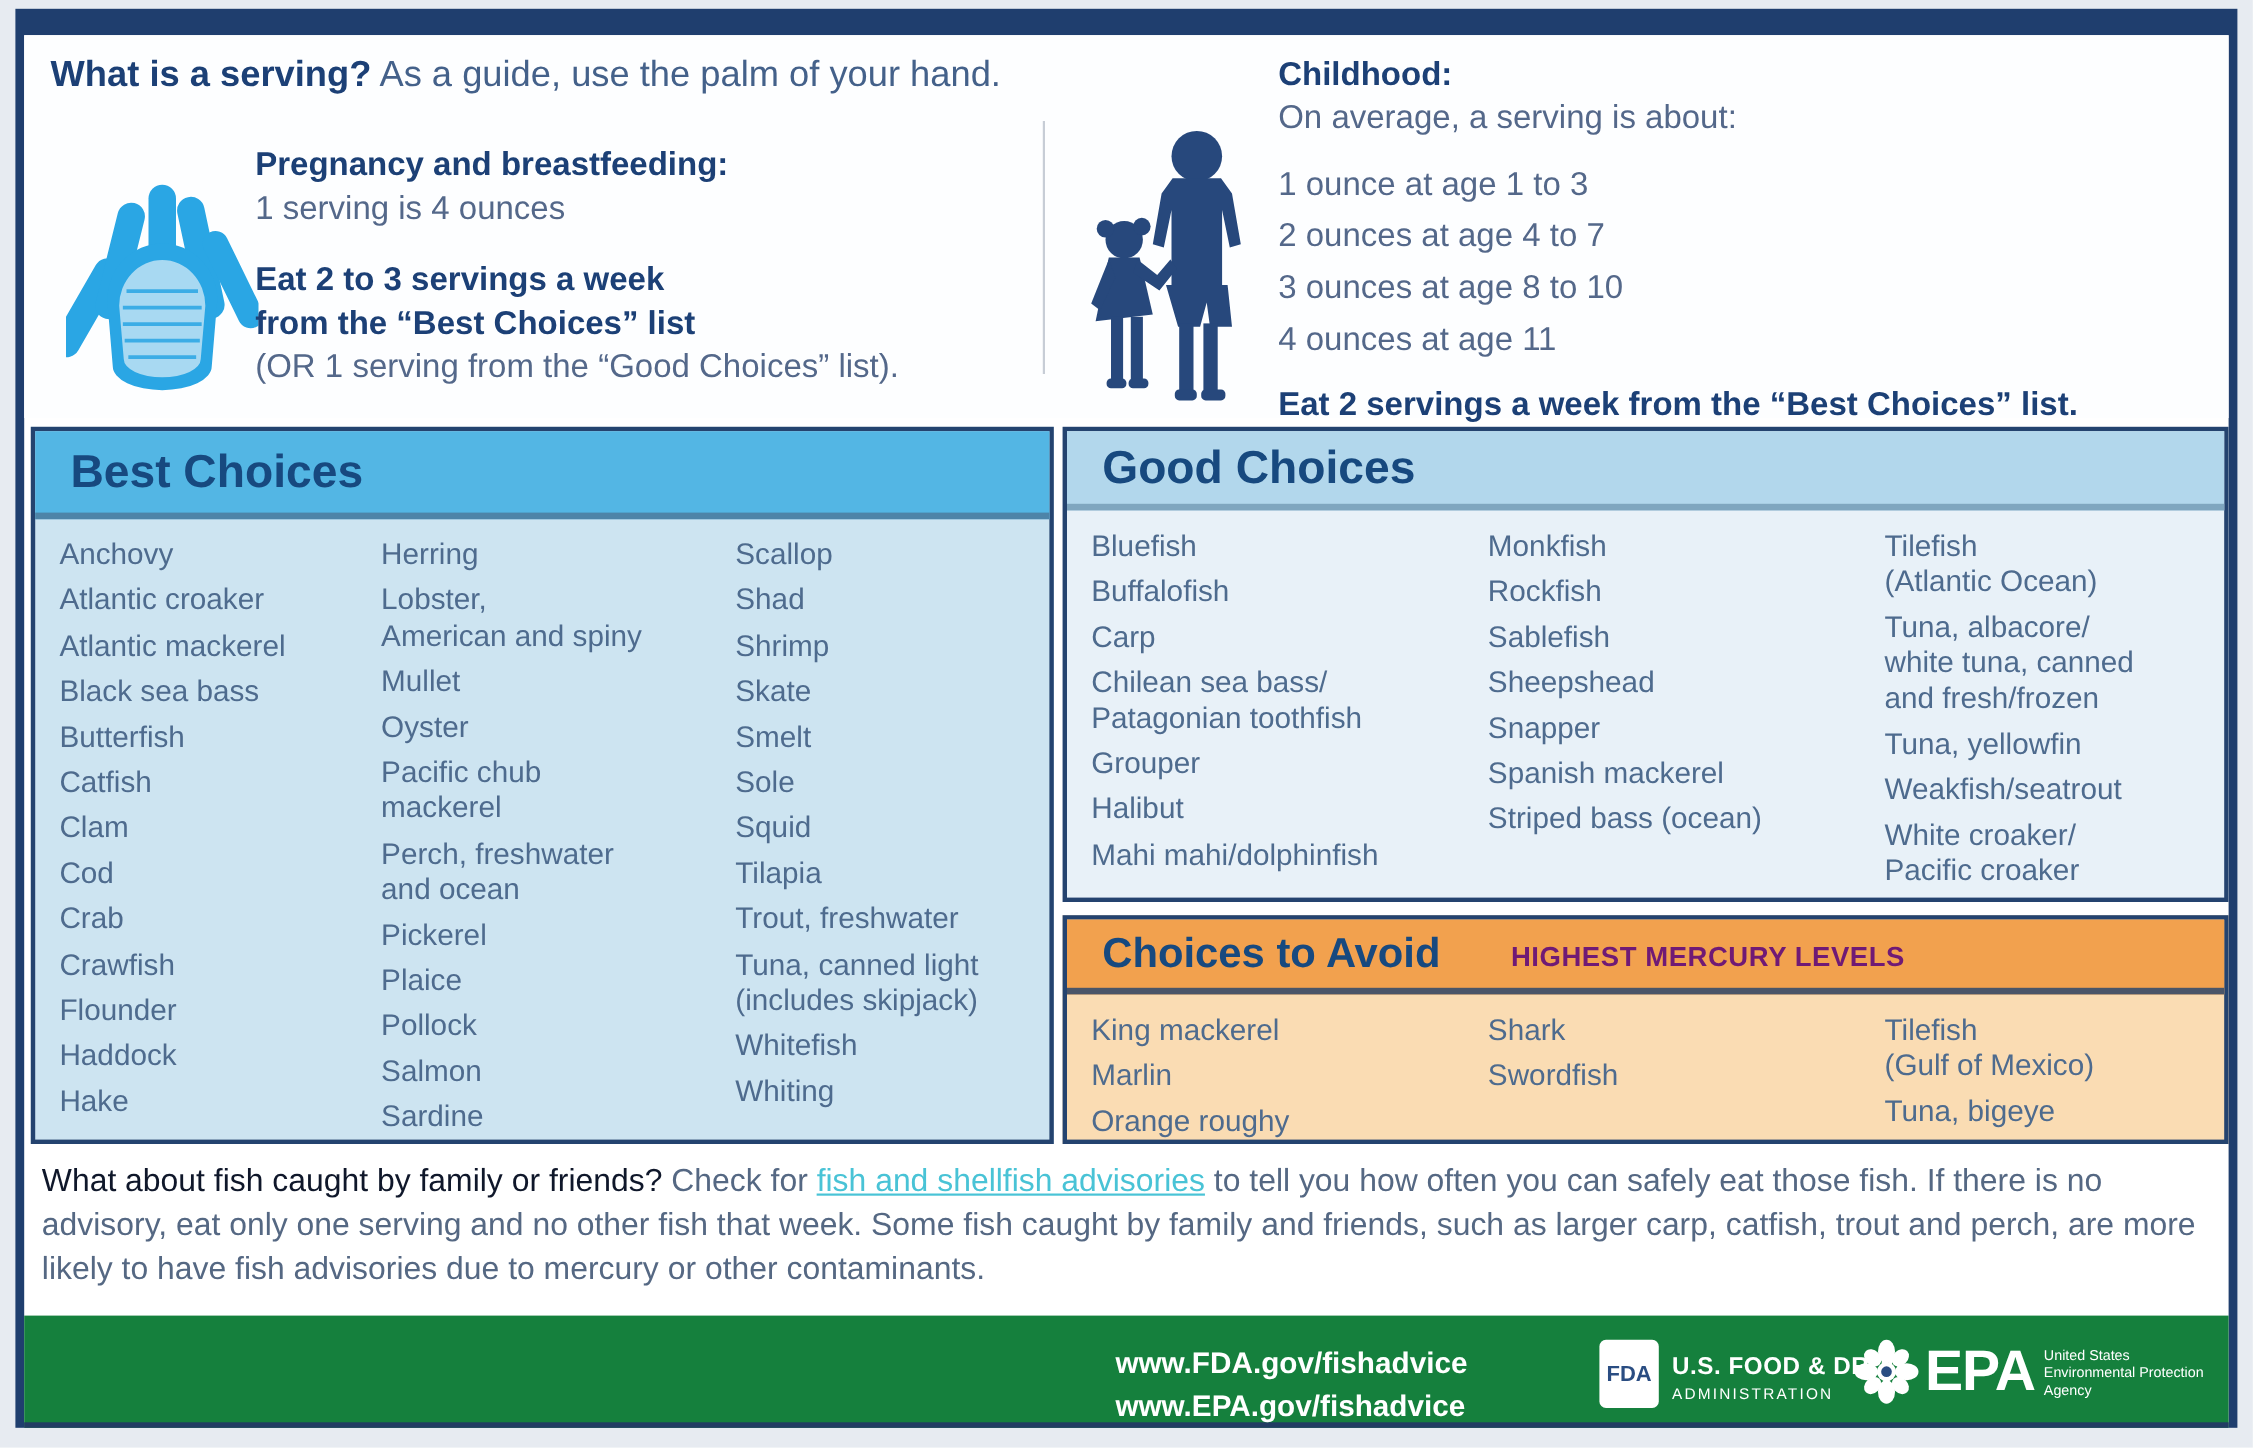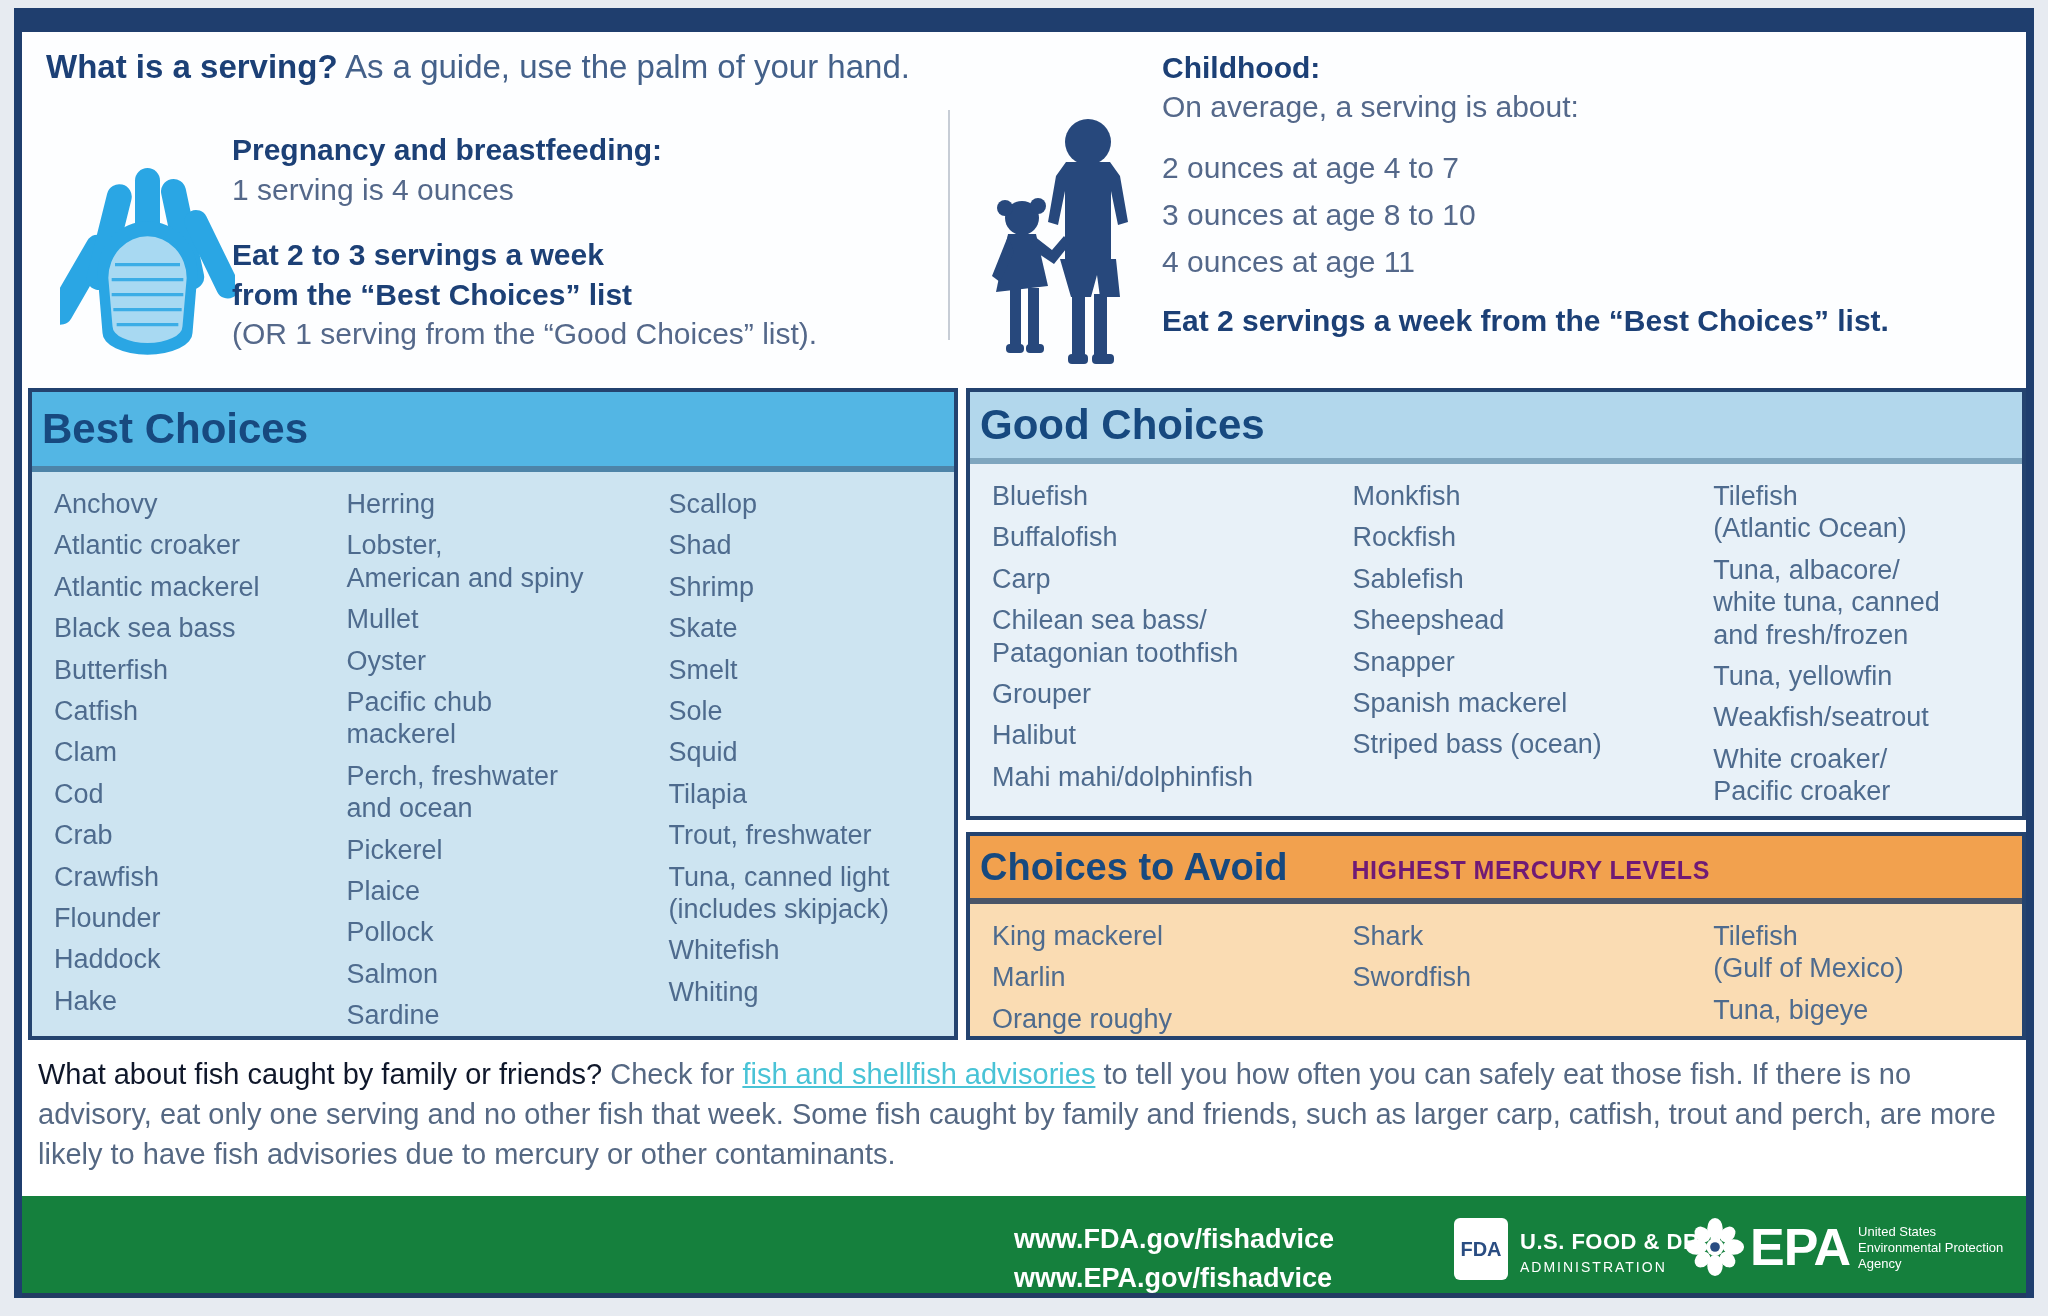--- a/index.html
+++ b/index.html
@@ -25,21 +25,21 @@
   .ages { margin-top:22px; }
   .ages .list-item { margin-bottom:8px; }
   .child-footer { margin-top:20px; font-weight:bold; color:#1c4076; }
 
   
   .panel { position:absolute; border:4px solid #24436f; }
   .panel-best  { left:6px;  top:356px; width:930px;  height:652px; background:#cde4f1; }
   .panel-good  { left:944px; top:356px; width:1060px; height:432px; background:#e8f1f8; }
   .panel-avoid { left:944px; top:800px; width:1060px; height:208px; background:#fadcb3; }
 
-  .panel-header { display:flex; align-items:center; padding-left:10px; }
+  .panel-header { display:flex; align-items:center; padding-left:32px; }
   .best-header  { height:80px; background:#53b6e4; border-bottom:6px solid #4d84a8; }
   .good-header  { height:72px; background:#b2d7ec; border-bottom:6px solid #7fa6bf; }
   .avoid-header { height:68px; background:#f2a14e; border-bottom:6px solid #4a5568;gap:48px; }
   .panel-title { font-size:42px; font-weight:bold; color:#17497f; }
   .avoid-title { font-size:38px; }
   .avoid-sub { font-size:25px; font-weight:bold; color:#701a75; margin-left:16px; letter-spacing:0.5px; padding-top:6px; }
 
   .cols { display:flex; padding:16px 0 0 22px; }
   .fish { font-size:27px; color:#4e6b8e; line-height:1.2; margin-bottom:9px; white-space:pre-line; }
   .best-c1 { width:297px; } .best-c2 { width:327px; } .best-c3 { width:290px; }
@@ -127,20 +127,21 @@
           <rect x="40" y="172" width="11" height="58"></rect>
           <rect x="18" y="228" width="18" height="9" rx="4"></rect>
           <rect x="38" y="228" width="18" height="9" rx="4"></rect>
         </g>
       </svg>
 
       <div class="child-block">
         <div class="bold">Childhood:</div>
         <div>On average, a serving is about:</div>
         <div class="ages">
+            <div class="list-item">1 ounce at age 1 to 3</div>
             <div class="list-item">2 ounces at age 4 to 7</div>
             <div class="list-item">3 ounces at age 8 to 10</div>
             <div class="list-item">4 ounces at age 11</div>
           </div>
         <div class="child-footer">Eat 2 servings a week from the “Best Choices” list.</div>
       </div>
     </div>
 
     <div class="panel panel-best">
       <div class="panel-header best-header">

